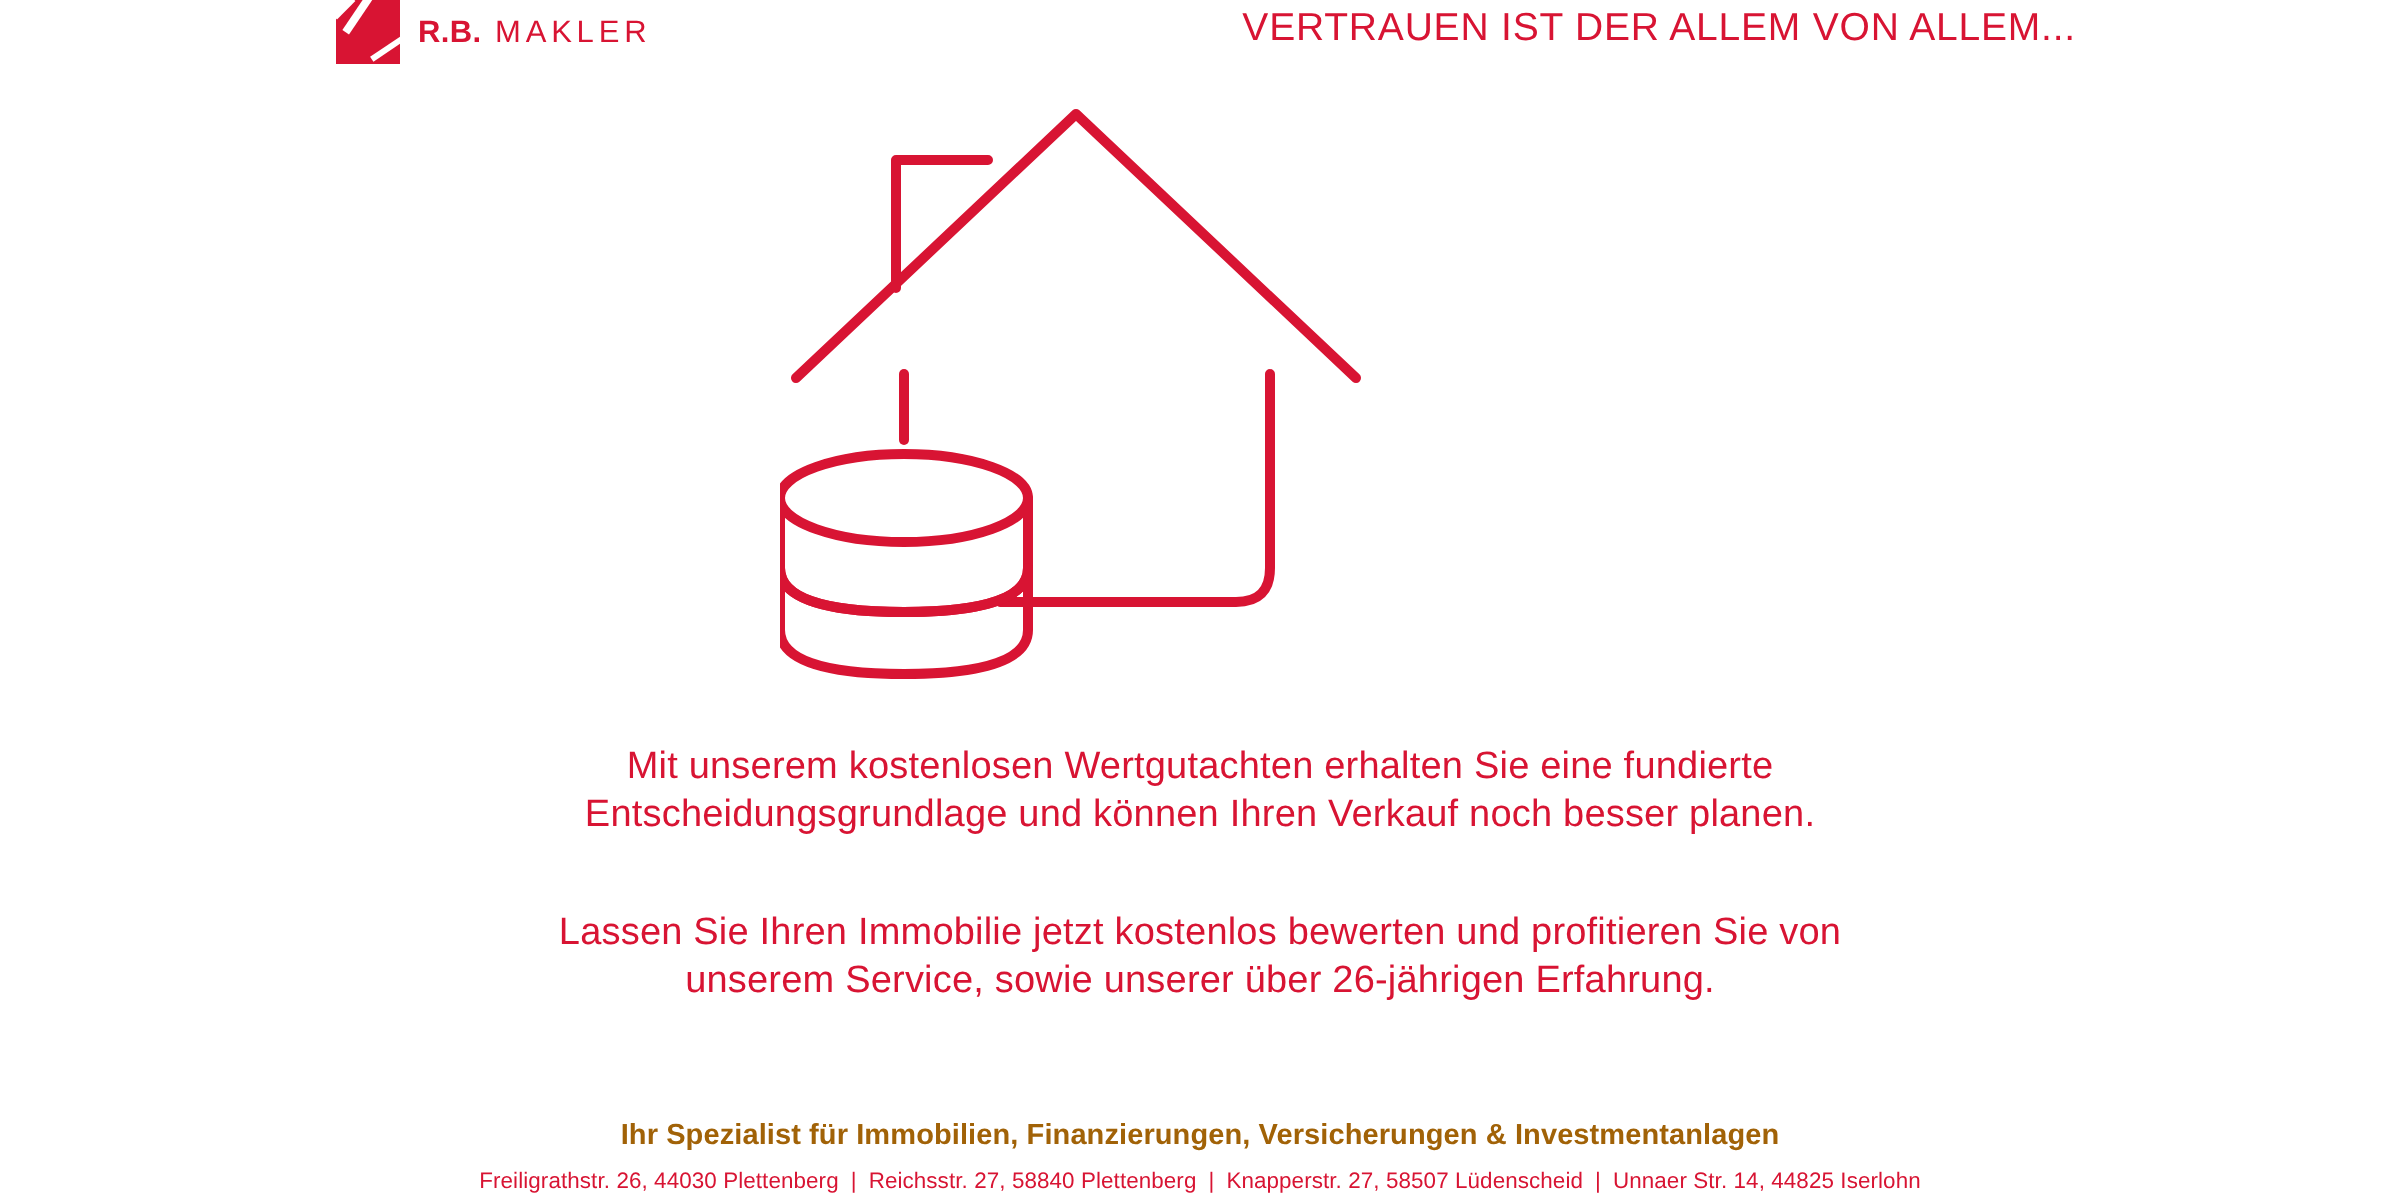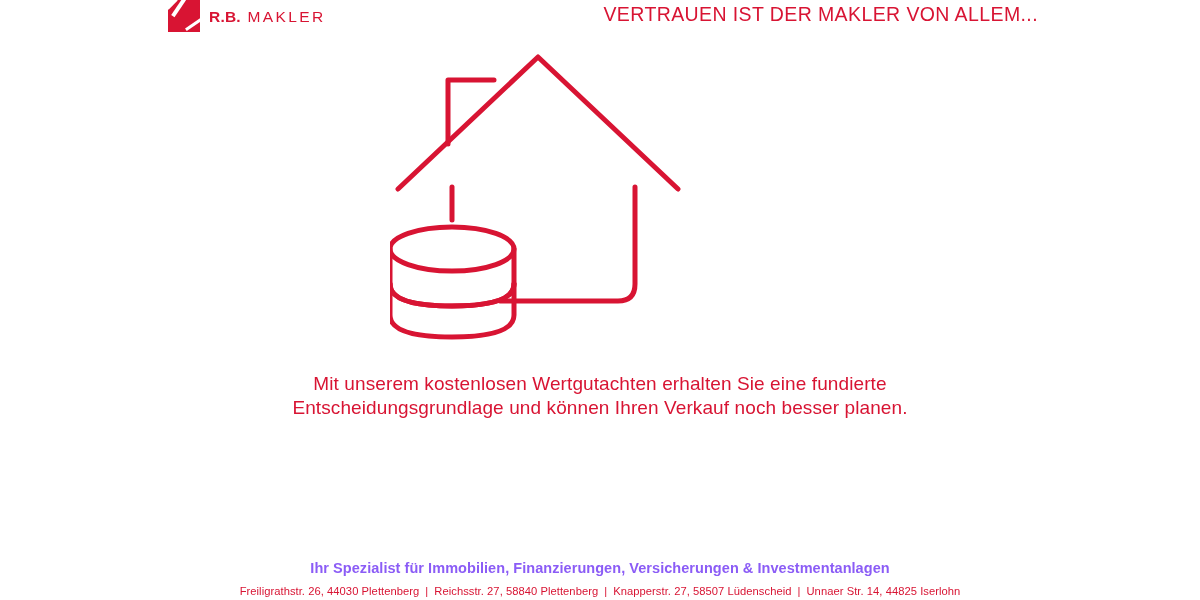--- a/index.html
+++ b/index.html
@@ -120,21 +120,21 @@
     position: absolute;
     left: 0;
     bottom: 0;
     width: 1200px;
     text-align: center;
     color: #c8102e;
   }
   .footer-title {
     font-size: 14.5px;
     font-weight: 700;
-    color: #8b5cf6;
+    color: #a16207;
     letter-spacing: 0.05px;
     margin-bottom: 8px;
   }
   .footer-addresses {
     font-size: 11.2px;
     color: #d81433;
     letter-spacing: 0.05px;
     line-height: 14px;
     padding-bottom: 2px;
     white-space: nowrap;
@@ -151,21 +151,21 @@
       <div class="brand-mark">
         <div class="cut cut1"></div>
         <div class="cut cut2"></div>
         <div class="cut cut3"></div>
       </div>
       <div class="brand-text">
         <b>R.B.</b><span class="light"> MAKLER</span>
       </div>
     </div>
     <div class="tagline">
-      <span>VERTRAUEN IST DER MAKLER VON </span><b>ALLEM...</b>
+      <span>VERTRAUEN IST DER ALLEM VON </span><b>ALLEM...</b>
     </div>
   </div>
 
   <div class="illustration">
     <svg width="420" height="300" viewBox="0 0 420 300">
       <g fill="none" stroke="#d81433" stroke-width="5" stroke-linecap="round" stroke-linejoin="round">
 
         <path d="M 8 145 L 148 13 L 288 145"></path>
 
         <path d="M 58 100 L 58 36 L 104 36"></path>
@@ -180,20 +180,24 @@
         <path d="M 0 240 L 0 271 Q 0 293 62 293 Q 124 293 124 271 L 124 240"></path>
       </g>
     </svg>
   </div>
 
   <div class="copy">
     <p>
       <span>Mit unserem kostenlosen Wertgutachten erhalten Sie eine fundierte</span><br>
       <span>Entscheidungsgrundlage und können Ihren Verkauf noch besser planen.</span>
     </p>
+    <p class="second">
+      <span>Lassen Sie Ihren Immobilie jetzt kostenlos bewerten und profitieren Sie von</span><br>
+      <span>unserem Service, sowie unserer über 26-jährigen Erfahrung.</span>
+    </p>
   </div>
 
   <div class="footer">
     <div class="footer-title">Ihr Spezialist für Immobilien, Finanzierungen, Versicherungen &amp; Investmentanlagen</div>
     <div class="footer-addresses">
       <span>Freiligrathstr. 26, 44030 Plettenberg</span><span class="sep">|</span><span>Reichsstr. 27, 58840 Plettenberg</span><span class="sep">|</span><span>Knapperstr. 27, 58507 Lüdenscheid</span><span class="sep">|</span><span>Unnaer Str. 14, 44825 Iserlohn</span>
     </div>
   </div>
 
 </div>

